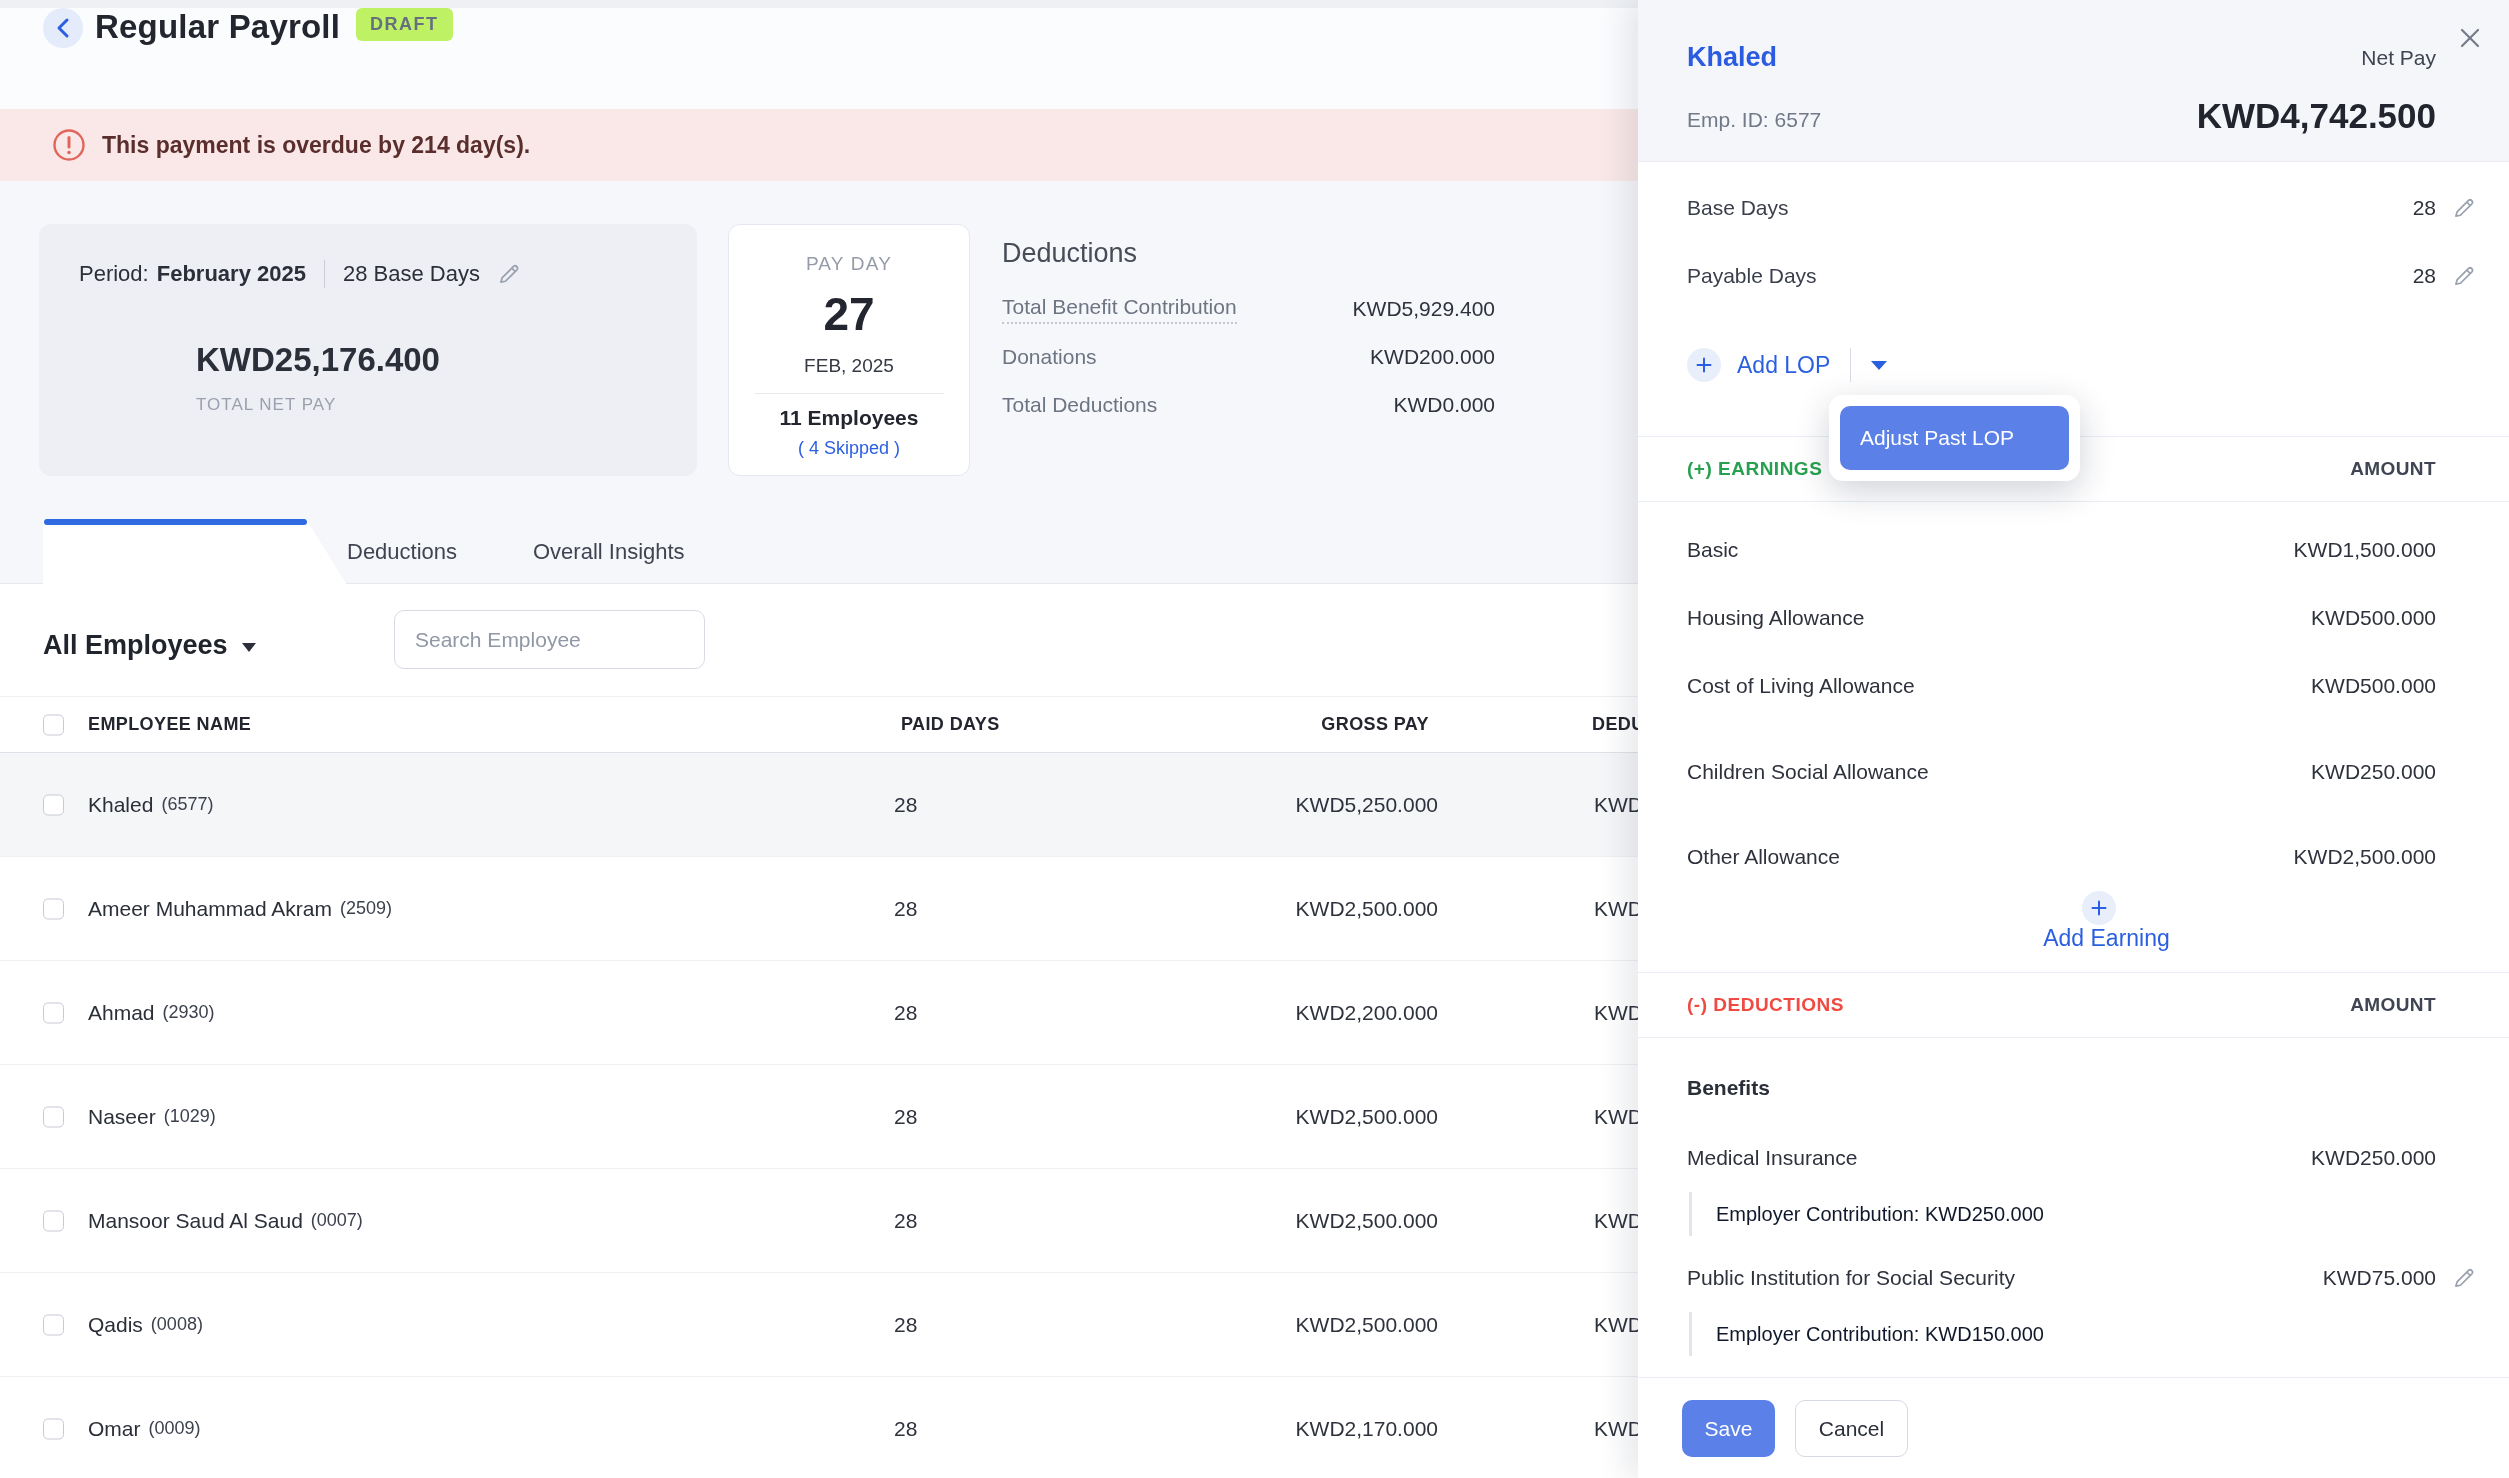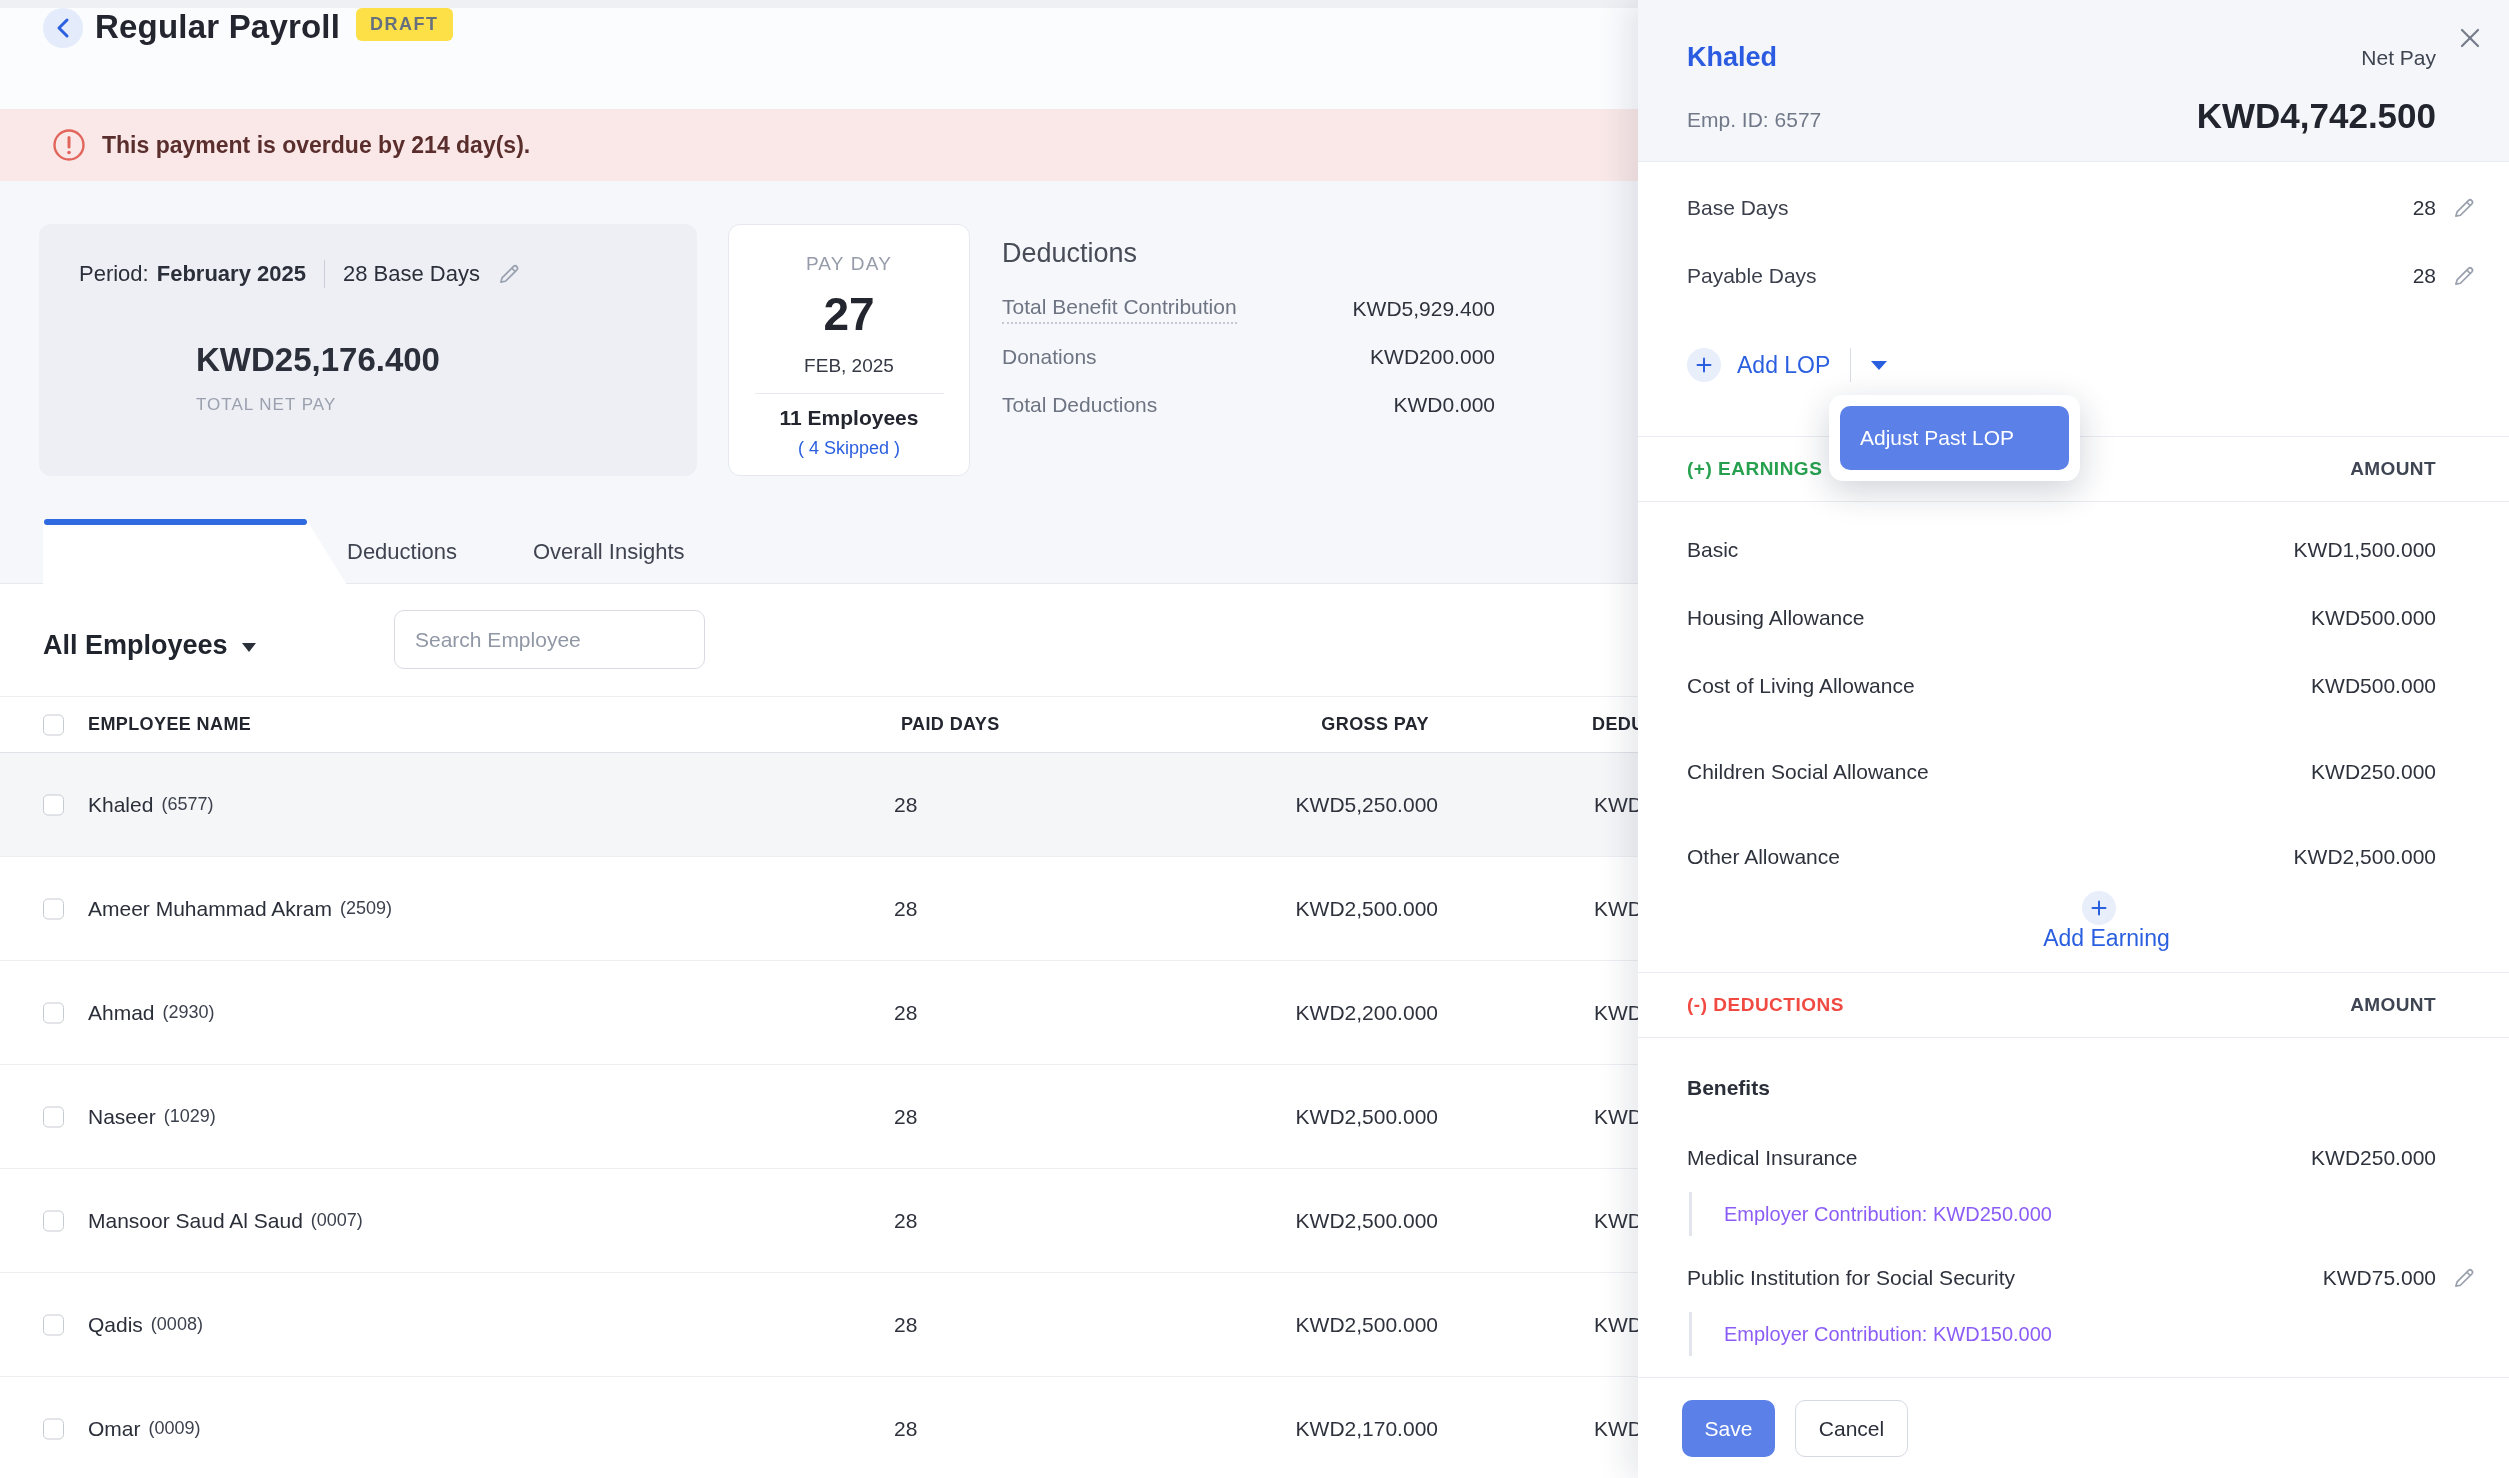--- a/index.html
+++ b/index.html
@@ -4,21 +4,21 @@
 <style>
   * { margin:0; padding:0; box-sizing:border-box; }
   html,body { width:2509px; height:1479px; overflow:hidden; }
   body { font-family:"Liberation Sans","DejaVu Sans",sans-serif; background:#f6f7fb; position:relative; color:#2b2f3a; }
 
   
   .top-strip { position:absolute; left:0; top:0; width:2509px; height:8px; background:#eef0f4; }
   .page-header { position:absolute; left:0; top:8px; width:2509px; height:101px; background:#fbfcfe; display:flex; align-items:flex-start; padding-left:43px; }
   .back-btn { width:40px; height:40px; border-radius:50%; background:#e4ebfa; display:flex; align-items:center; justify-content:center; cursor:pointer; flex:none; }
   .page-title { font-size:33px; font-weight:700; color:#23262e; margin-left:12px; letter-spacing:0.2px; }
-  .draft-badge { margin-left:16px; background:#fde047; color:#666f7f; font-size:18px; font-weight:700; letter-spacing:1.5px; border-radius:6px; padding:6px 14px; }
+  .draft-badge { margin-left:16px; background:#bef264; color:#666f7f; font-size:18px; font-weight:700; letter-spacing:1.5px; border-radius:6px; padding:6px 14px; }
 
   
   .alert-bar { position:absolute; left:0; top:109px; width:2509px; height:72px; background:#f9e8e7; display:flex; align-items:center; padding-left:52px; }
   .alert-text { color:#5a2e2c; font-size:23px; font-weight:600; margin-left:16px; }
 
   
   .cards { position:absolute; left:0; top:181px; width:2509px; height:338px; background:#f6f7fb; }
   .period-card { position:absolute; left:39px; top:43px; width:658px; height:252px; background:#edeff5; border-radius:12px; }
   .period-line { position:absolute; left:40px; top:36px; font-size:22px; color:#2b2f3a; display:flex; align-items:center; }
   .period-value { font-weight:700; margin-left:8px; }
@@ -112,21 +112,21 @@
   .earn-list { padding-top:14px; }
   .erow { position:relative; height:68px; display:flex; align-items:center; padding:0 74px 0 49px; }
   .erow .elabel { font-size:21px; color:#2e323c; }
   .erow.wrap { height:103px; }
   .erow.wrap .elabel { max-width:299px; line-height:37px; }
   .add-earning { height:44px; display:flex; align-items:center; padding-left:49px; cursor:pointer;flex-direction:column; }
 
   .benefits-title { margin-top:22px; height:56px; display:flex; align-items:center; padding-left:49px; font-size:21px; font-weight:700; color:#2b2f3a; }
   .brow { position:relative; height:68px; display:flex; align-items:center; padding:0 74px 0 49px; margin-top:8px; }
   .brow .elabel { font-size:21px; color:#2e323c; }
-  .sub-contrib { margin-left:51px; margin-right:74px; height:44px; display:flex; align-items:center; border-left:3px solid #e2e6ec; padding-left:32px; font-size:20px; color:#8b5cf6; }
+  .sub-contrib { margin-left:51px; margin-right:74px; height:44px; display:flex; align-items:center; border-left:3px solid #e2e6ec; padding-left:24px; font-size:20px; color:#0f172a; }
 
   .drawer-footer { position:absolute; left:0; bottom:0; width:100%; height:102px; border-top:1px solid #e9ecf2; background:#fff; display:flex; align-items:center; padding-left:44px; }
   .btn-save { width:93px; height:57px; background:#5b80e8; color:#fff; font-size:21px; border:none; border-radius:10px; cursor:pointer; font-family:inherit; }
   .btn-cancel { width:113px; height:57px; background:#fff; color:#2b2f3a; font-size:21px; border:1px solid #d5d9e1; border-radius:10px; cursor:pointer; margin-left:20px; font-family:inherit; }
 
   .lop-popup { position:absolute; left:191px; top:395px; width:251px; height:86px; background:#fff; border-radius:14px; box-shadow:0 10px 35px rgba(20,30,60,.20); padding:11px; z-index:30; }
   .lop-popup-item { width:229px; height:64px; background:#5b80e8; border-radius:10px; color:#fff; font-size:21px; display:flex; align-items:center; padding-left:20px; cursor:pointer; }
 
   svg { display:block; }
 </style>

